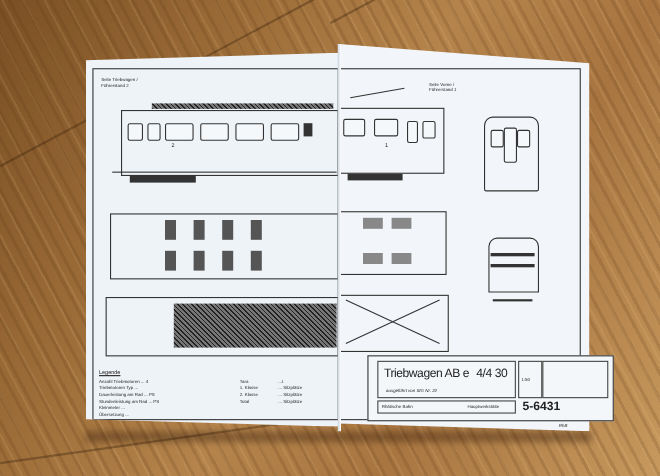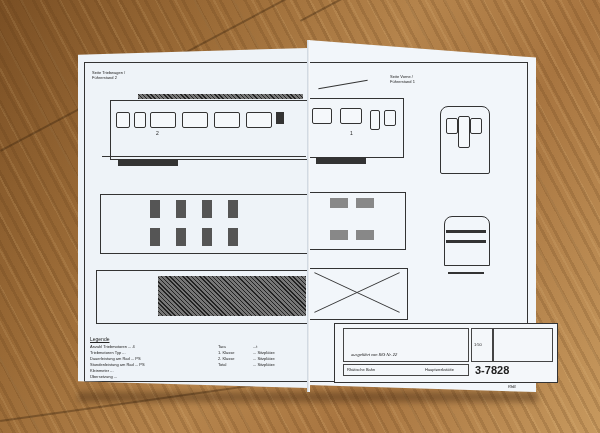--- a/index.html
+++ b/index.html
@@ -118,22 +118,27 @@
     <div class="ink" style="left:2px;top:252px;width:94px;height:1px;transform:rotate(25deg);"></div>
     <div class="ink" style="left:2px;top:252px;width:94px;height:1px;transform:rotate(-25deg);"></div>
 
     <div class="label tiny" style="left:176px;top:286px;font-style:italic;">Umbau für ... Nr. ...</div>
     <div class="label tiny" style="left:200px;top:344px;font-style:italic;">RhB</div>
   </div>
   <div class="fold"></div>
 
   <div class="title-block">
     <div class="tb-cell" style="left:8px;top:4px;width:124px;height:32px;"></div>
+    <div class="label" style="left:14px;top:10px;font-size:11px;letter-spacing:-0.4px;">
+      <span>Triebwagen AB e</span>
+      <span style="margin-left:4px;">4/4</span>
+      <span>30</span>
+    </div>
     <div class="label tiny" style="left:16px;top:28px;font-style:italic;">ausgeführt von SIG Nr. 22</div>
     <div class="tb-cell" style="left:8px;top:40px;width:124px;height:10px;"></div>
     <div class="label tiny" style="left:12px;top:43px;">Rhätische Bahn</div>
     <div class="label tiny" style="left:90px;top:43px;">Hauptwerkstätte</div>
     <div class="tb-cell" style="left:136px;top:4px;width:20px;height:32px;"></div>
     <div class="label tiny" style="left:139px;top:18px;">1:50</div>
     <div class="tb-cell" style="left:158px;top:4px;width:58px;height:32px;"></div>
-    <div class="label" style="left:140px;top:40px;font-size:11px;font-weight:bold;">3-7828</div>
+    <div class="label" style="left:140px;top:40px;font-size:11px;font-weight:bold;">5-6431</div>
   </div>
 </div>
 
 </body></html>

